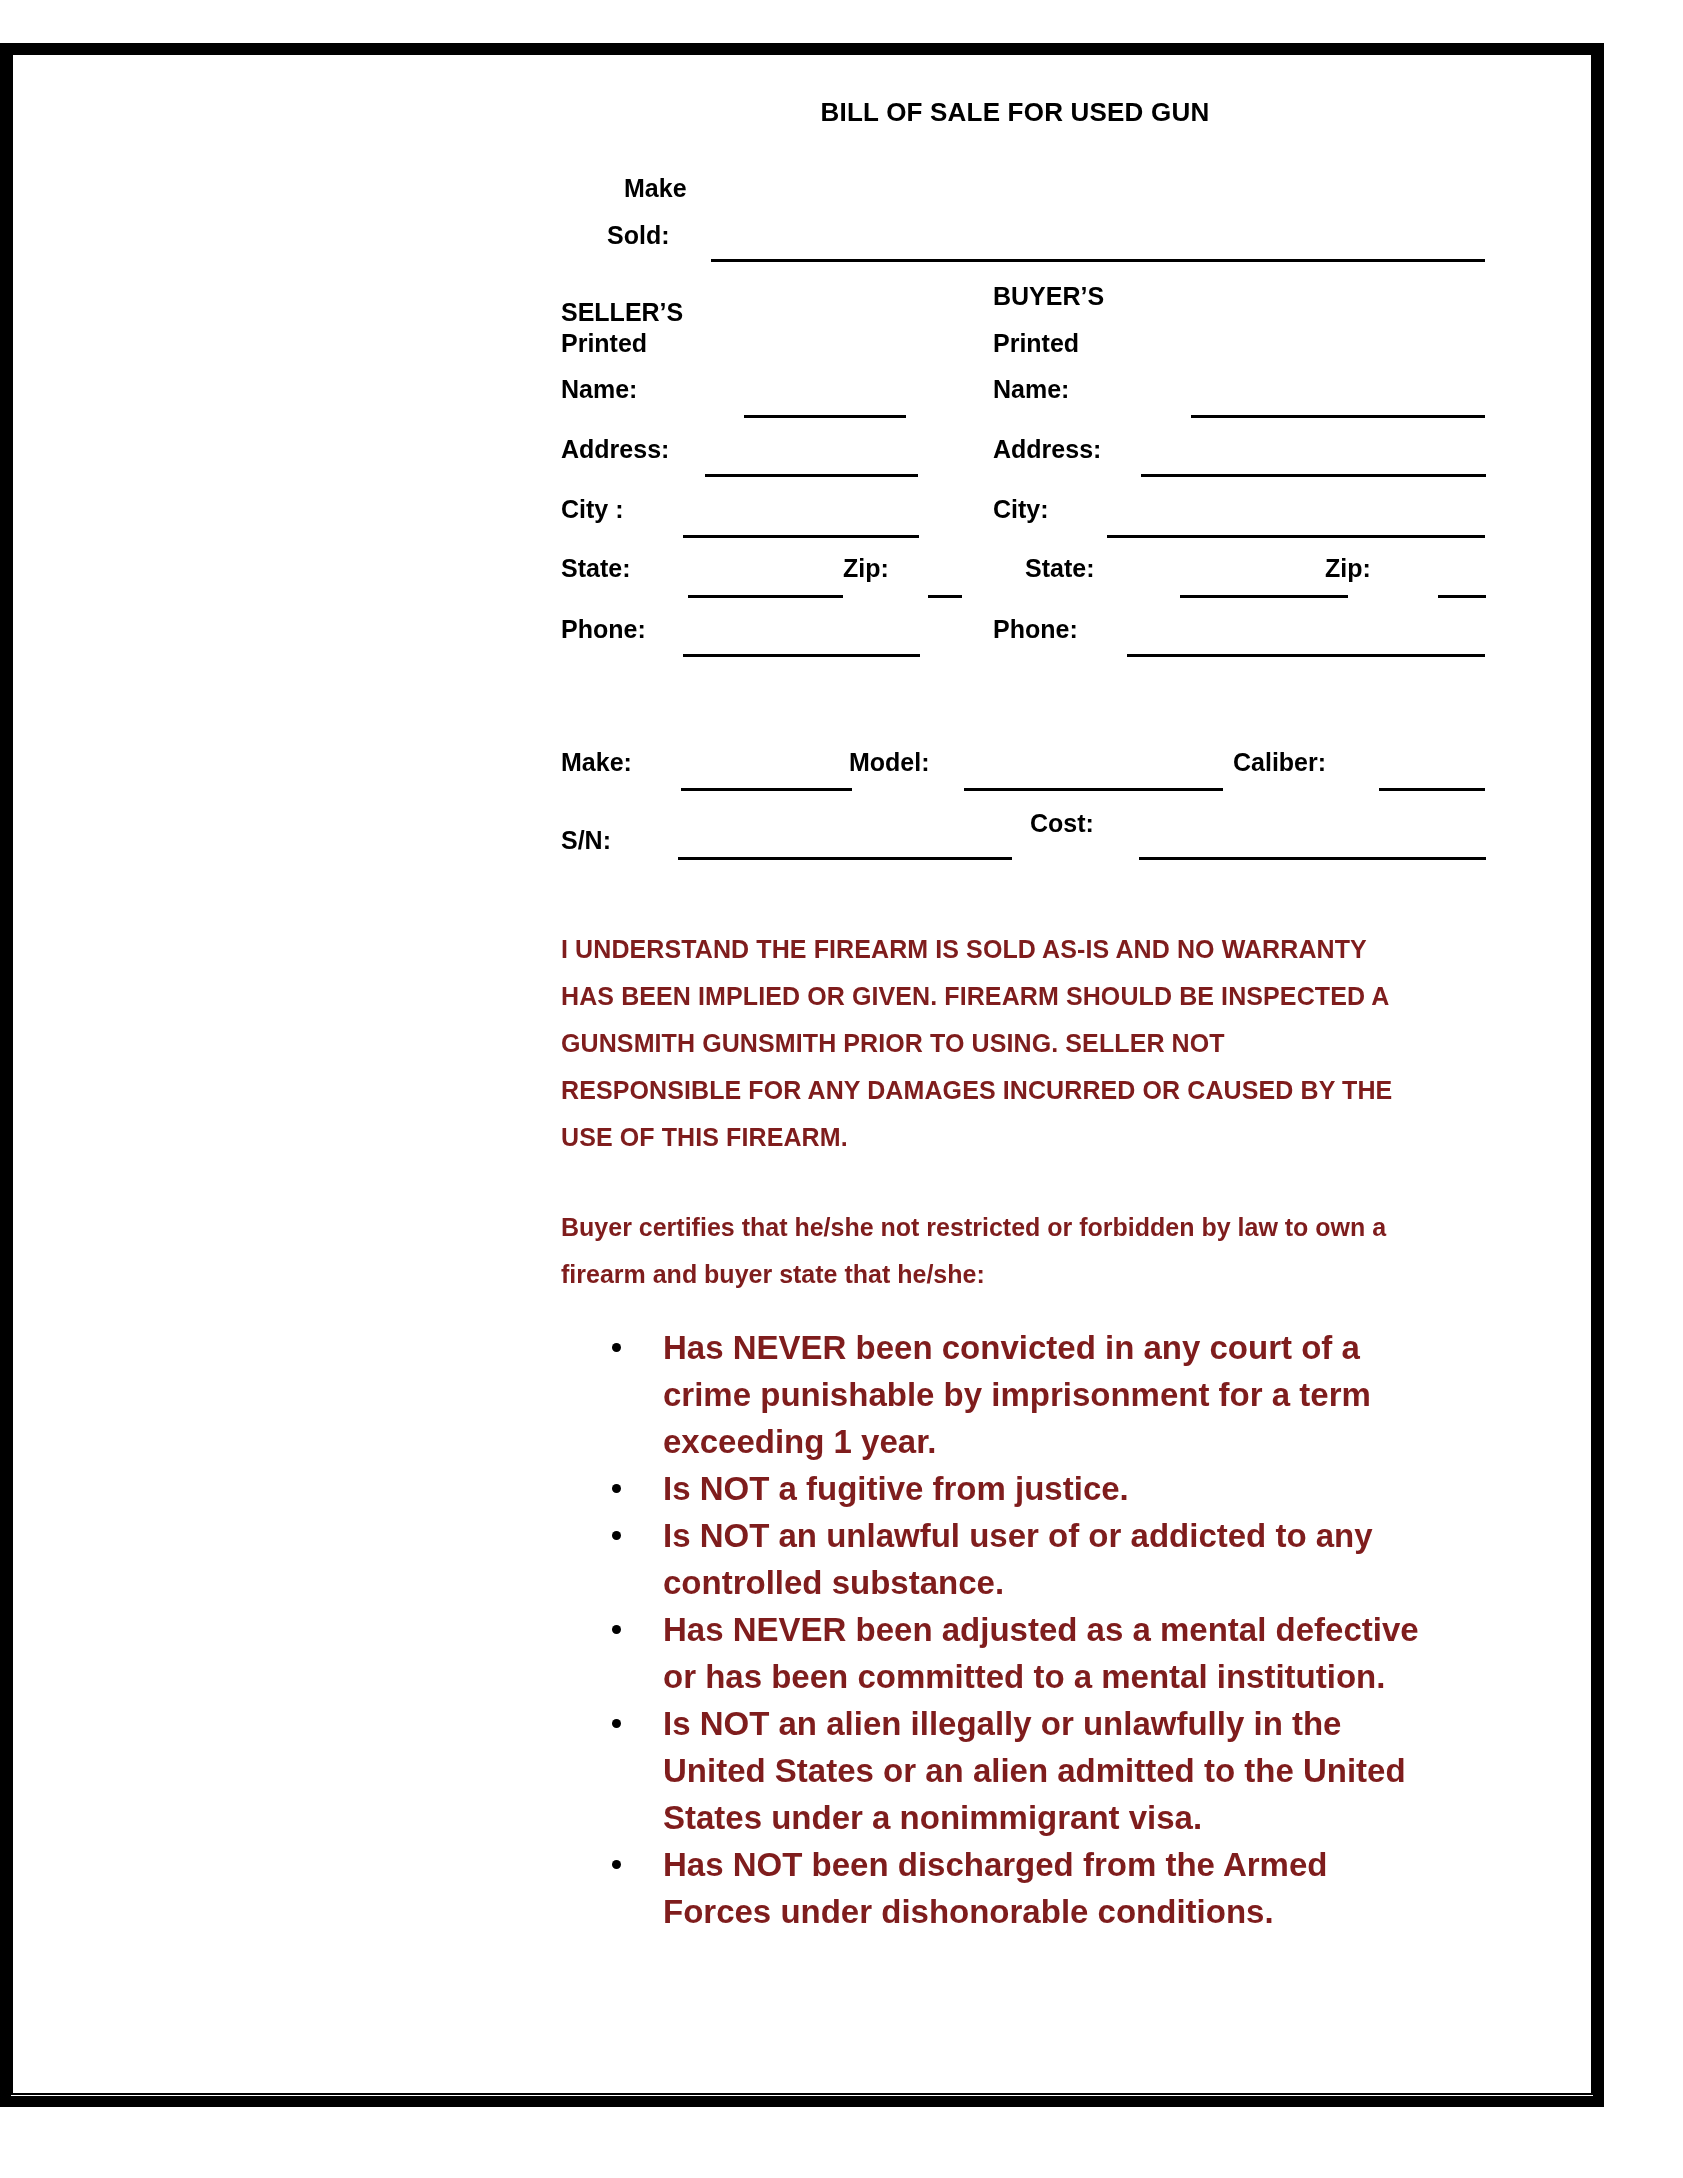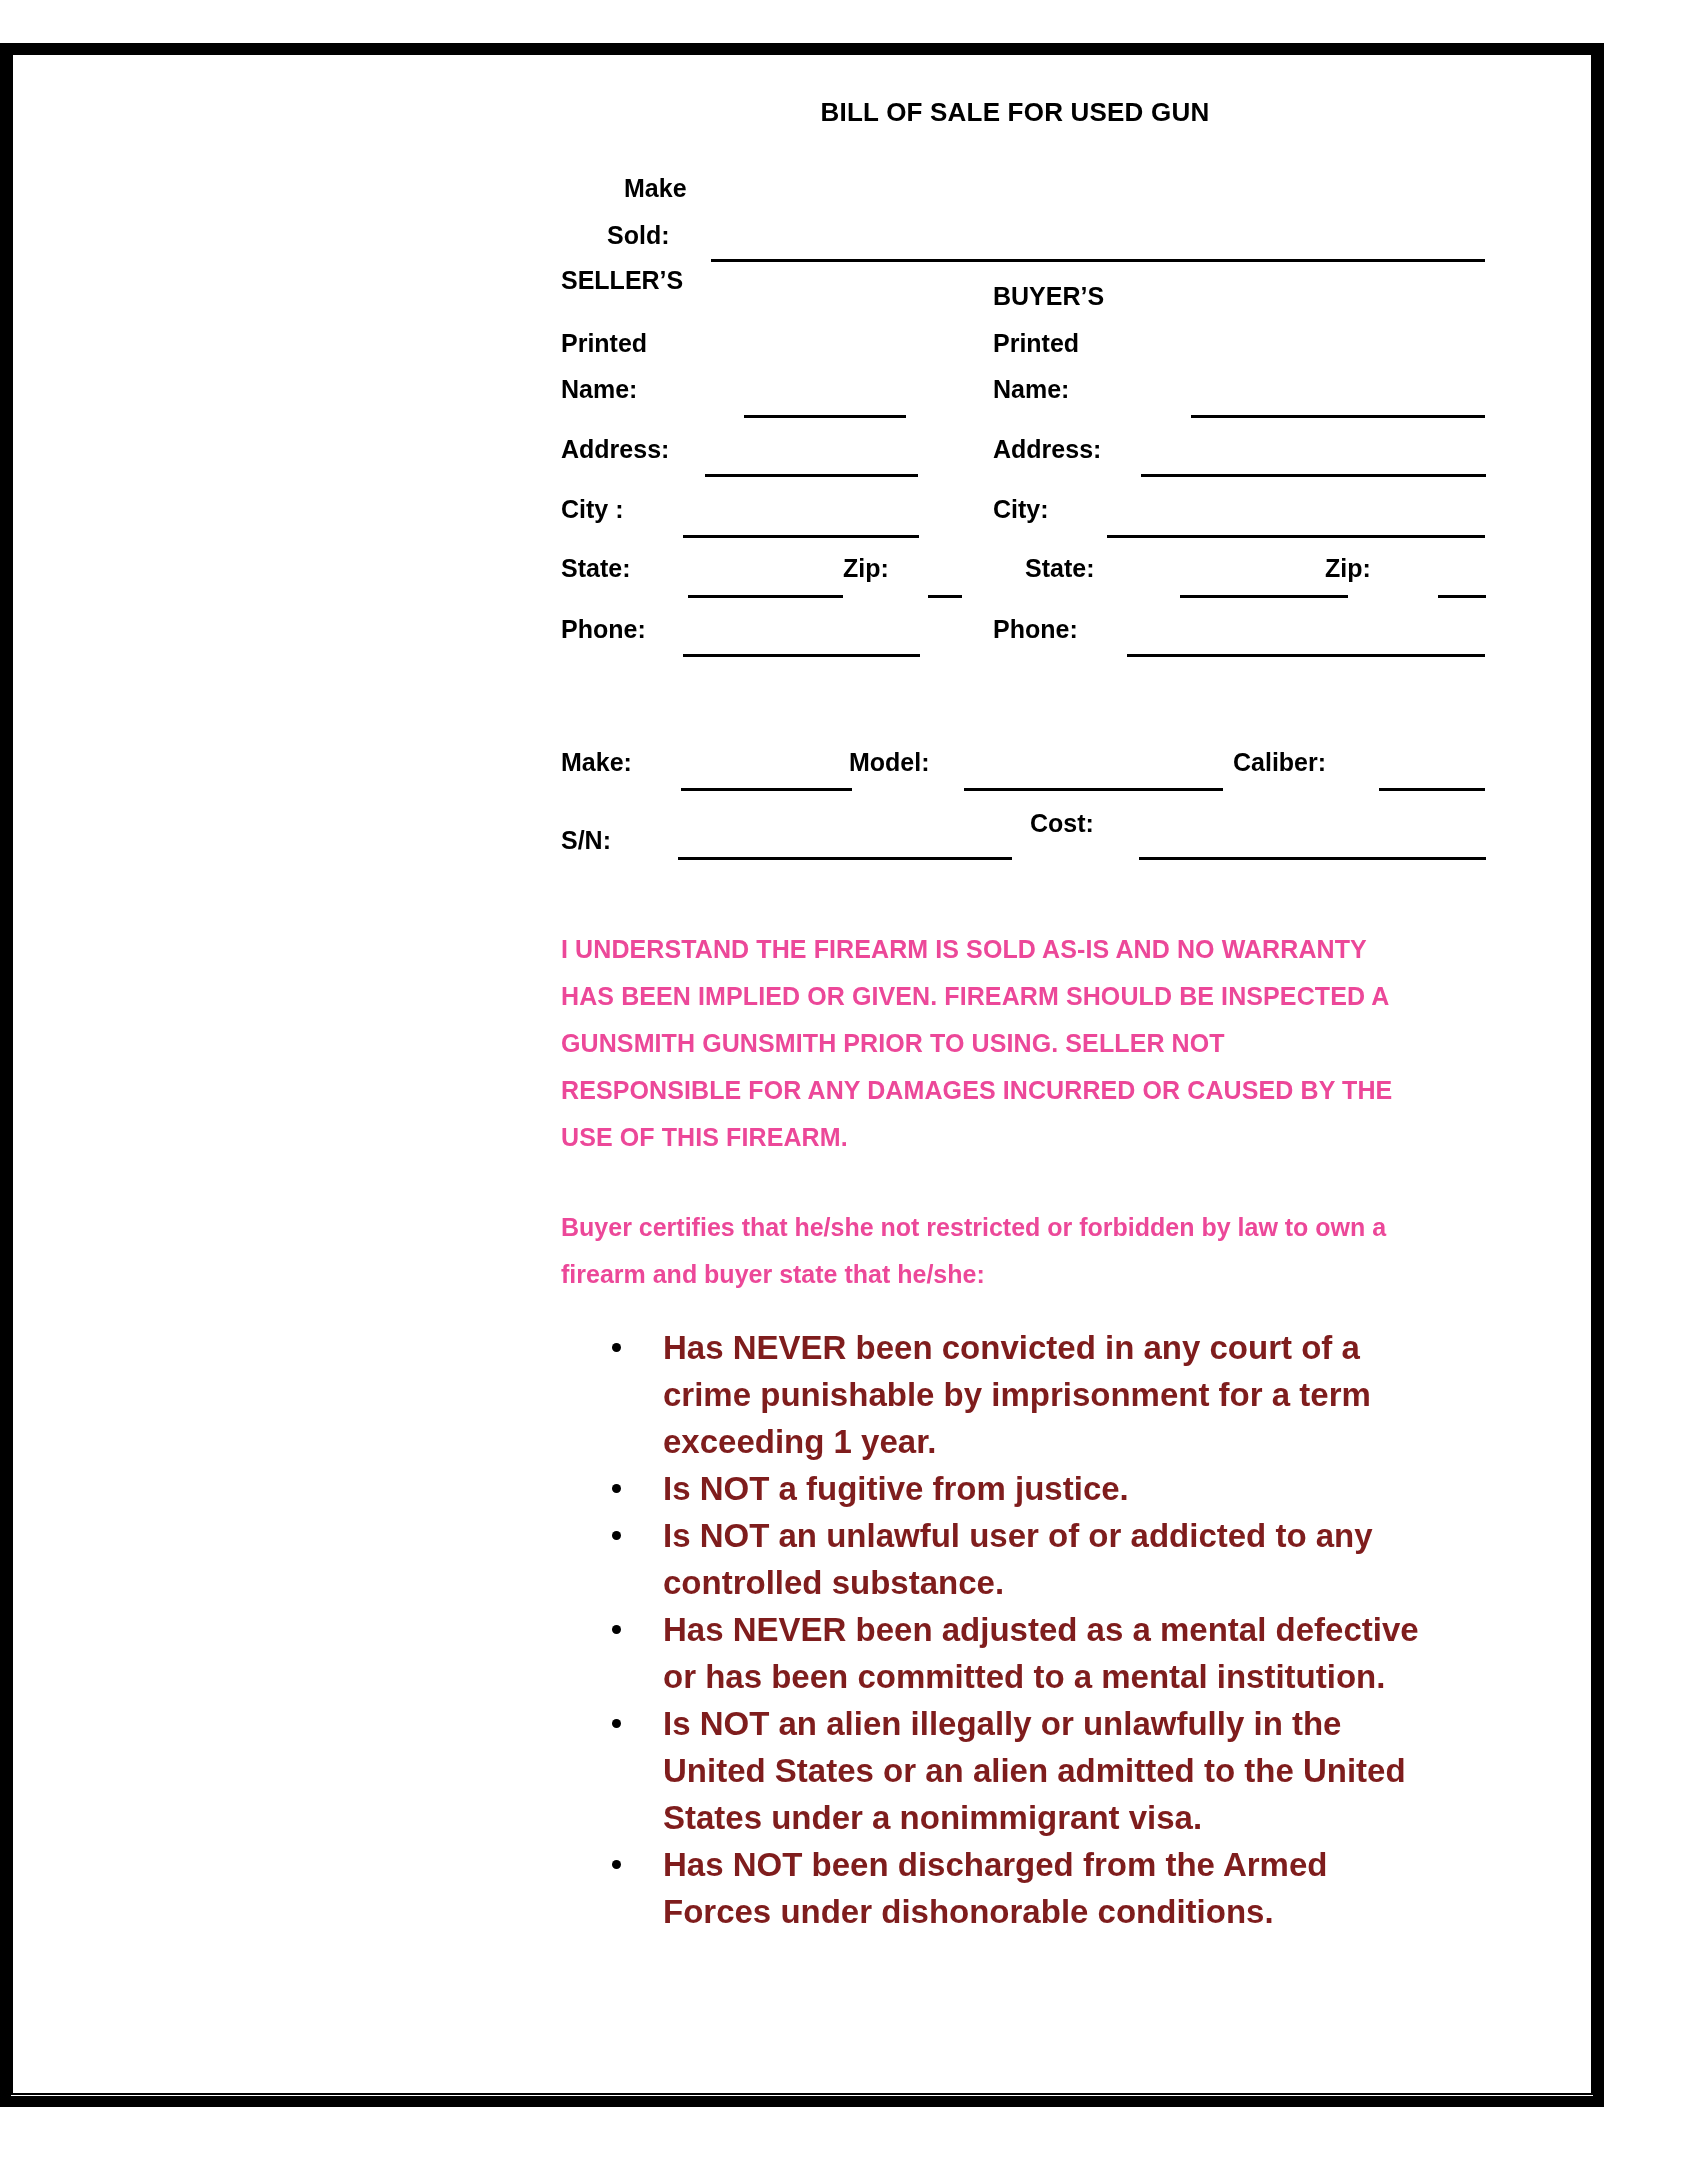--- a/index.html
+++ b/index.html
@@ -64,21 +64,21 @@
     position: absolute;
     height: 0px;
     border-top: 3px solid #000000;
   }
 
   
   .para {
     position: absolute;
     font-size: 25px;
     font-weight: bold;
-    color: #ec4899;
+    color: #7f1d1d;
     line-height: 47px;
   }
   .para-caps {
     letter-spacing: 0.1px;
   }
 
   
   .bullets {
     position: absolute;
     left: 564px;
@@ -114,21 +114,21 @@
 
   <div class="frame-outer"></div>
   <div class="frame-inner"></div>
 
   <div class="doc-title">BILL OF SALE FOR USED GUN</div>
 
   <div class="lbl" style="left:624px; top:176px;">Make</div>
   <div class="lbl" style="left:607px; top:223px;">Sold:</div>
   <div class="rule" style="left:711px; top:259px; width:774px;"></div>
 
-  <div class="lbl" style="left:561px; top:268px;">SELLER’S</div>
+  <div class="lbl" style="left:561px; top:300px;">SELLER’S</div>
   <div class="lbl" style="left:561px; top:331px;">Printed</div>
   <div class="lbl" style="left:561px; top:377px;">Name:</div>
   <div class="rule" style="left:744px; top:415px; width:162px;"></div>
 
   <div class="lbl" style="left:561px; top:437px;">Address:</div>
   <div class="rule" style="left:705px; top:474px; width:213px;"></div>
 
   <div class="lbl" style="left:561px; top:497px;">City :</div>
   <div class="rule" style="left:683px; top:535px; width:236px;"></div>
 

